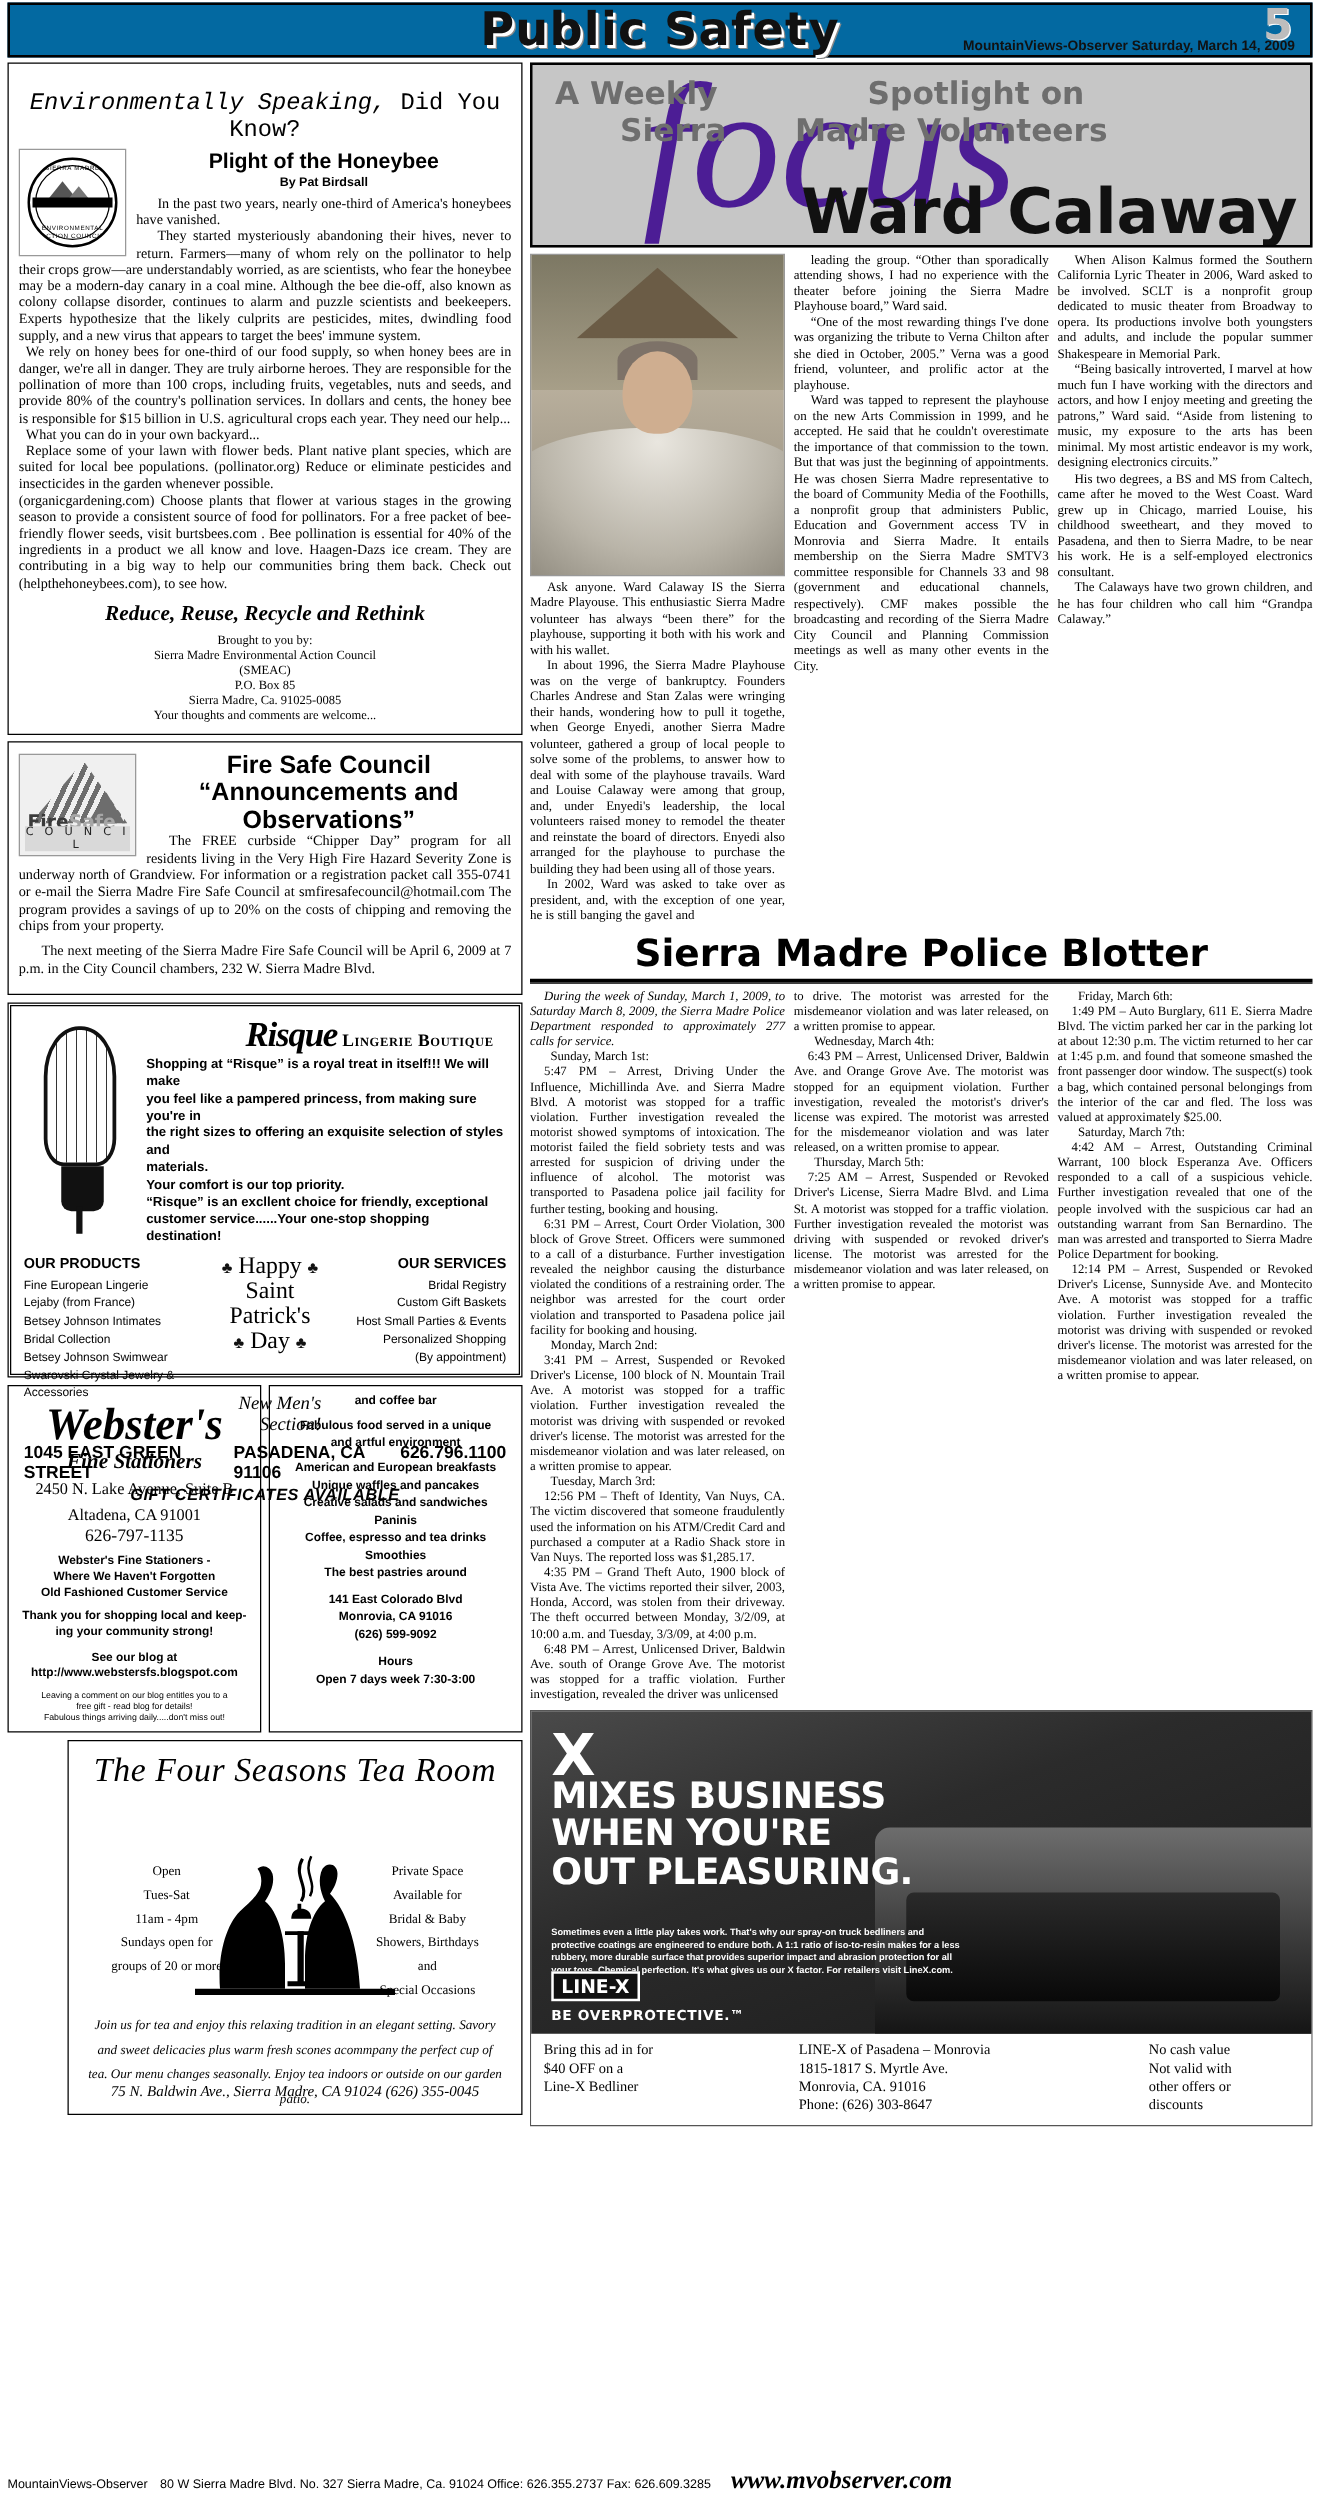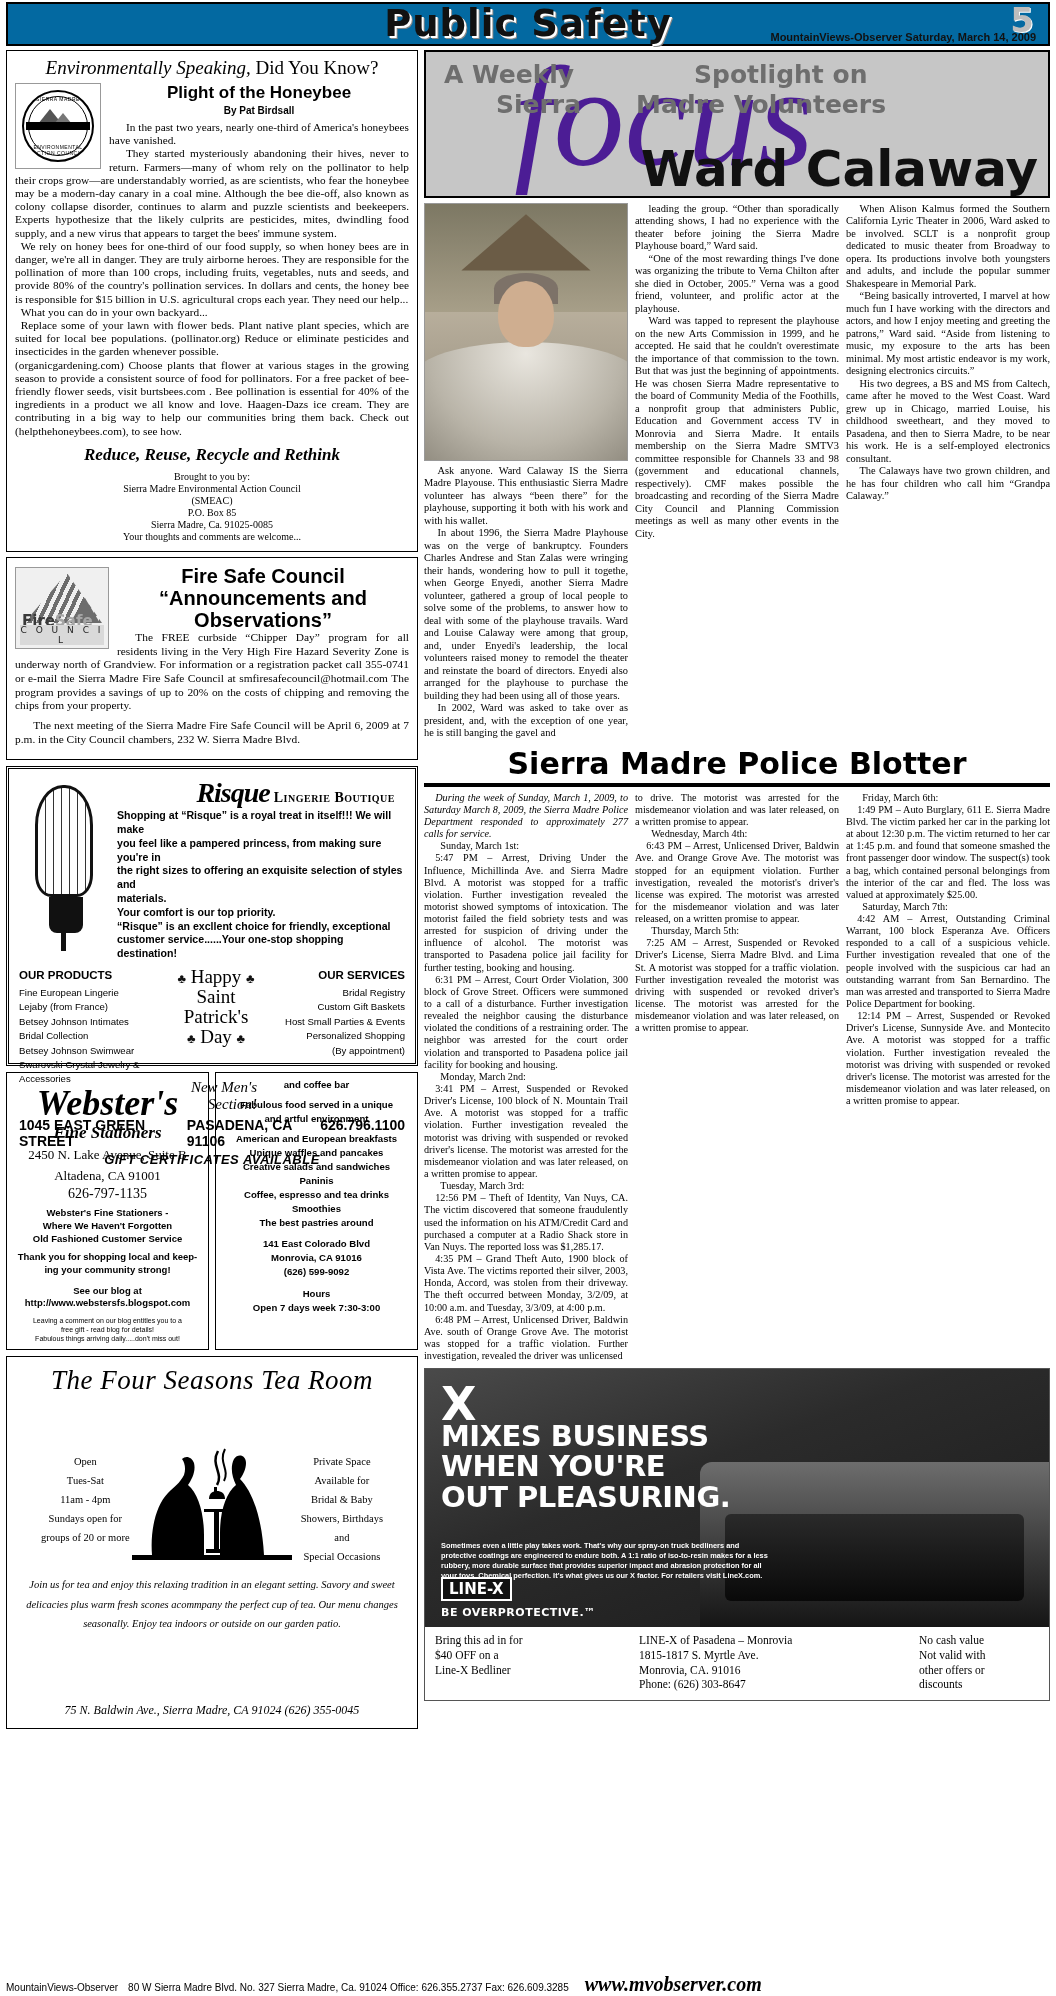--- a/index.html
+++ b/index.html
@@ -50,22 +50,22 @@
   .col-left { width:412px; flex:0 0 412px; }
   .col-right { width:626px; flex:0 0 626px; }
 
   
   .box { border:1px solid #000; background:#fff; }
   .box-double { border:3px double #000; }
 
   
   .env-box { padding:6px 8px 8px 8px; }
   .env-head {
-    font-family:Liberation Serif, serif;
-    font-size:19px; text-align:center; margin:0 0 4px 0;
+    font-family:Liberation Mono, monospace;
+    font-size:19px; text-align:center; margin:14px 0 4px 0;
   }
   .env-head i { font-style:italic; }
   .env-logo {
     float:left; width:86px; height:86px;
     border:1px solid #999; margin:0 8px 2px 0;
     position:relative; background:#fff;
   }
   .seal { position:absolute; inset:6px; border-radius:50%; border:2px solid #000; overflow:hidden; }
   .seal:before {
     content:""; position:absolute; inset:4px; border-radius:50%; border:1px solid #000;
@@ -222,21 +222,21 @@
   .peach-top { background:#000; color:#fff; padding:8px 6px 10px 6px; text-align:center; }
   .peach-the { font-family:"Liberation Serif", serif; font-style:italic; font-size:13px; }
   .peach-name {
     font-family:"Liberation Serif", serif; font-style:italic; font-weight:bold;
     font-size:26px; line-height:1.05;
   }
   .peach-body { padding:5px 6px 6px 6px; text-align:center;
     font-family:"Liberation Sans", sans-serif; font-size:9.6px; line-height:1.45; font-weight:bold; }
 
   
-  .four { margin-top:6px; padding:8px; height:373px; position:relative; }
+  .four { margin-top:6px; padding:8px; height:300px; position:relative;margin-left:48px; }
   .four-title {
     font-family:"Liberation Serif", serif; font-style:italic; font-size:27px;
     text-align:center; letter-spacing:0.5px;
   }
   .four-hours {
     position:absolute; left:34px; top:96px;
     font-family:"Liberation Serif", serif; font-size:10.5px;
     line-height:1.8; text-align:center;
   }
   .silhouette {

